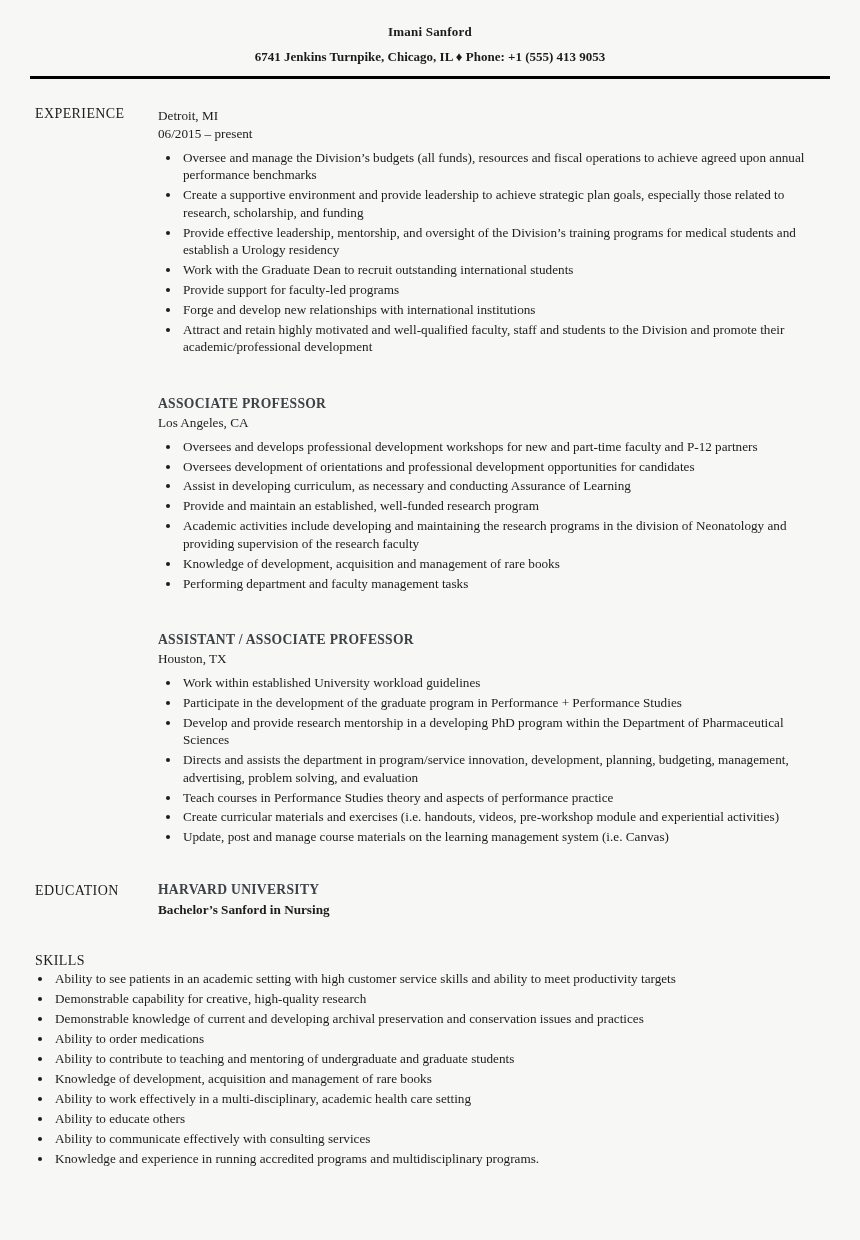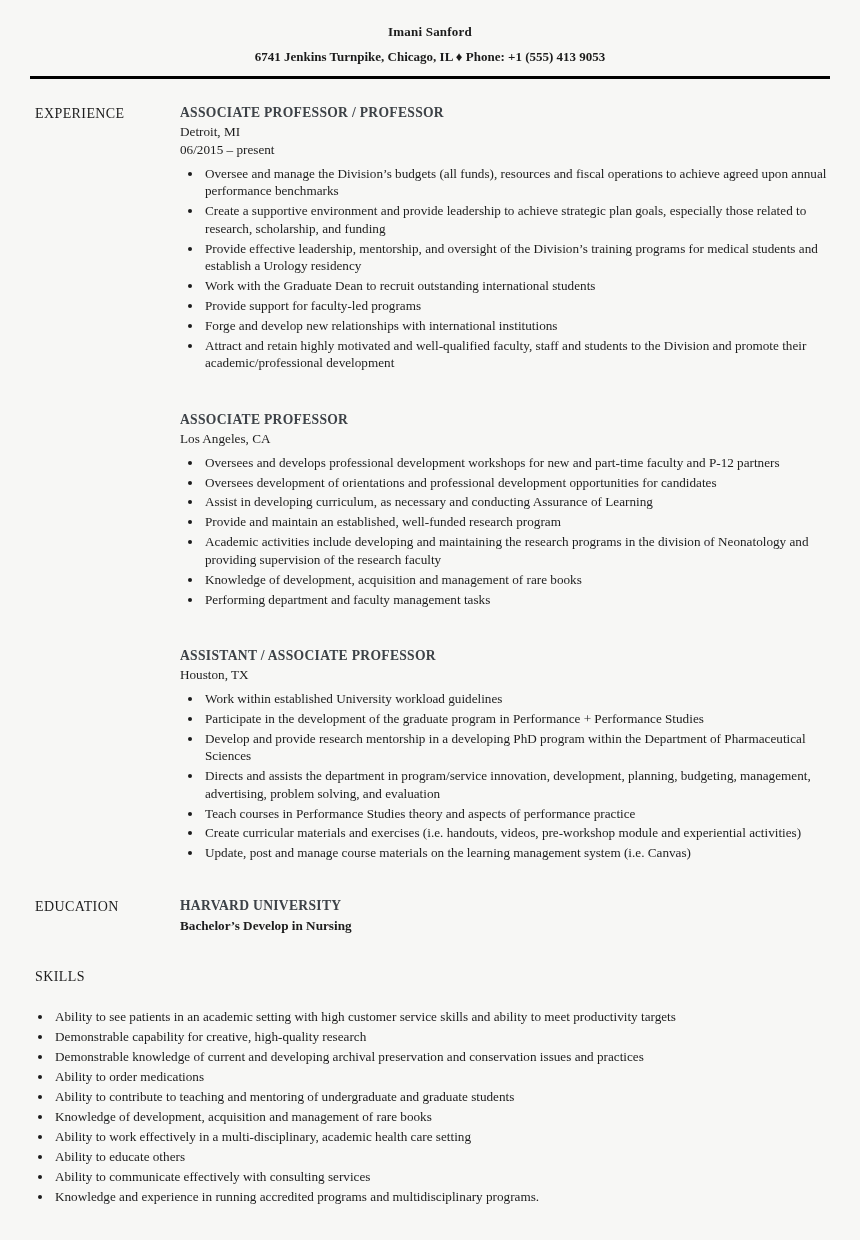--- a/index.html
+++ b/index.html
@@ -33,21 +33,20 @@
     margin-top:9px;
   }
   .rule{
     border:none;
     border-top:3px solid var(--divider);
     margin-top:11px;
   }
   .row{
     display:flex;
     align-items:flex-start;
-    gap:22px;
   }
   .row.experience{margin-top:26px;}
   .row.education{margin-top:34px;}
   .row.skills{margin-top:34px;flex-direction:column;}
   .label{
     width:128px;
     flex-shrink:0;
     padding-left:5px;
     padding-top:1px;
     font-size:14px;
@@ -95,21 +94,20 @@
     <div class="contact">6741 Jenkins Turnpike, Chicago, IL ♦ Phone: +1 (555) 413 9053</div>
   </header>
 
   <hr class="rule">
 
   <section class="row experience">
     <div class="label">EXPERIENCE</div>
     <div class="content">
 
       <article class="job">
-        <h2 class="job-title">ASSOCIATE PROFESSOR / PROFESSOR</h2>
         <div class="job-loc">Detroit, MI</div>
         <div class="job-dates">06/2015 – present</div>
         <ul class="bullets">
             <li>Oversee and manage the Division’s budgets (all funds), resources and fiscal operations to achieve agreed upon annual performance benchmarks</li>
             <li>Create a supportive environment and provide leadership to achieve strategic plan goals, especially those related to research, scholarship, and funding</li>
             <li>Provide effective leadership, mentorship, and oversight of the Division’s training programs for medical students and establish a Urology residency</li>
             <li>Work with the Graduate Dean to recruit outstanding international students</li>
             <li>Provide support for faculty-led programs</li>
             <li>Forge and develop new relationships with international institutions</li>
             <li>Attract and retain highly motivated and well-qualified faculty, staff and students to the Division and promote their academic/professional development</li>
@@ -144,21 +142,21 @@
           </ul>
       </article>
 
     </div>
   </section>
 
   <section class="row education">
     <div class="label">EDUCATION</div>
     <div class="content">
       <h2 class="school">HARVARD UNIVERSITY</h2>
-      <div class="degree">Bachelor’s Develop in Nursing</div>
+      <div class="degree">Bachelor’s Sanford in Nursing</div>
     </div>
   </section>
 
   <section class="row skills">
     <div class="label">SKILLS</div>
     <div class="content">
       <ul class="bullets">
           <li>Ability to see patients in an academic setting with high customer service skills and ability to meet productivity targets</li>
           <li>Demonstrable capability for creative, high-quality research</li>
           <li>Demonstrable knowledge of current and developing archival preservation and conservation issues and practices</li>

